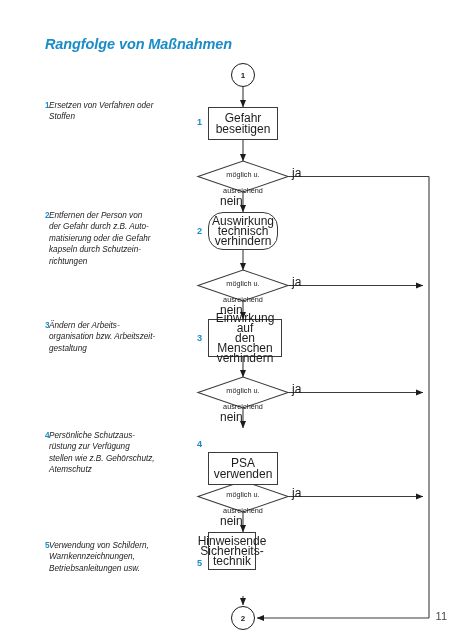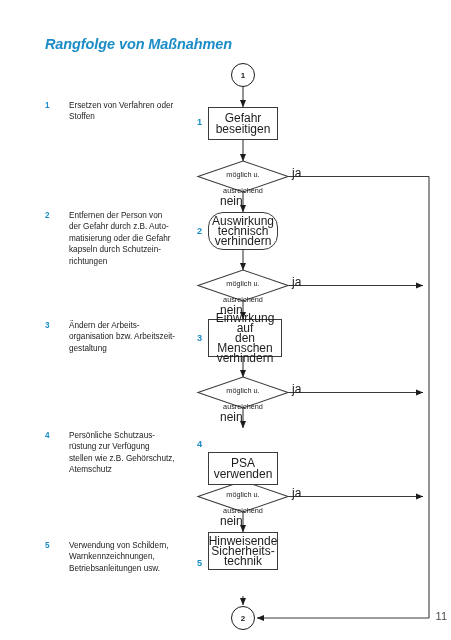--- a/index.html
+++ b/index.html
@@ -54,25 +54,26 @@
     left: 0;
     top: 0;
     width: 10px;
     font-size: 8.2px;
     font-weight: bold;
     color: #1b8cc7;
     line-height: 11.4px;
   }
   .legend-text {
     display: block;
-    margin-left: 24px;
+    margin-left: 4px;
     font-size: 8.2px;
     line-height: 11.4px;
     color: #1c1c1c;
     white-space: pre-line;
+    font-style: italic;
   }
 
   
   .flow {
     position: absolute;
     left: 0;
     top: 0;
     width: 451px;
     height: 640px;
   }
@@ -275,21 +276,21 @@
     <div class="node box" style="left:192px; top:428px; width:70px; height:33px;margin-top:24px;">
       <span>PSA verwenden</span>
     </div>
 
     <div class="diamond-label" style="left:187px; top:487px; width:80px;">möglich u.
 ausreichend</div>
     <div class="edge-label" style="left:276px; top:486px;">ja</div>
     <div class="edge-label" style="left:204px; top:514px;">nein</div>
 
     <div class="step-num" style="left:181px; top:558px;">5</div>
-    <div class="node box" style="left:192px; top:532px; width:70px; height:38px;">
+    <div class="node box" style="left:192px; top:532px; width:48px; height:38px;">
       <span>Hinweisende
 Sicherheits-
 technik</span>
     </div>
 
     <div class="node circle" style="left:215px; top:606px; width:24px; height:24px;">
       <span>2</span>
     </div>
 
   </div>

